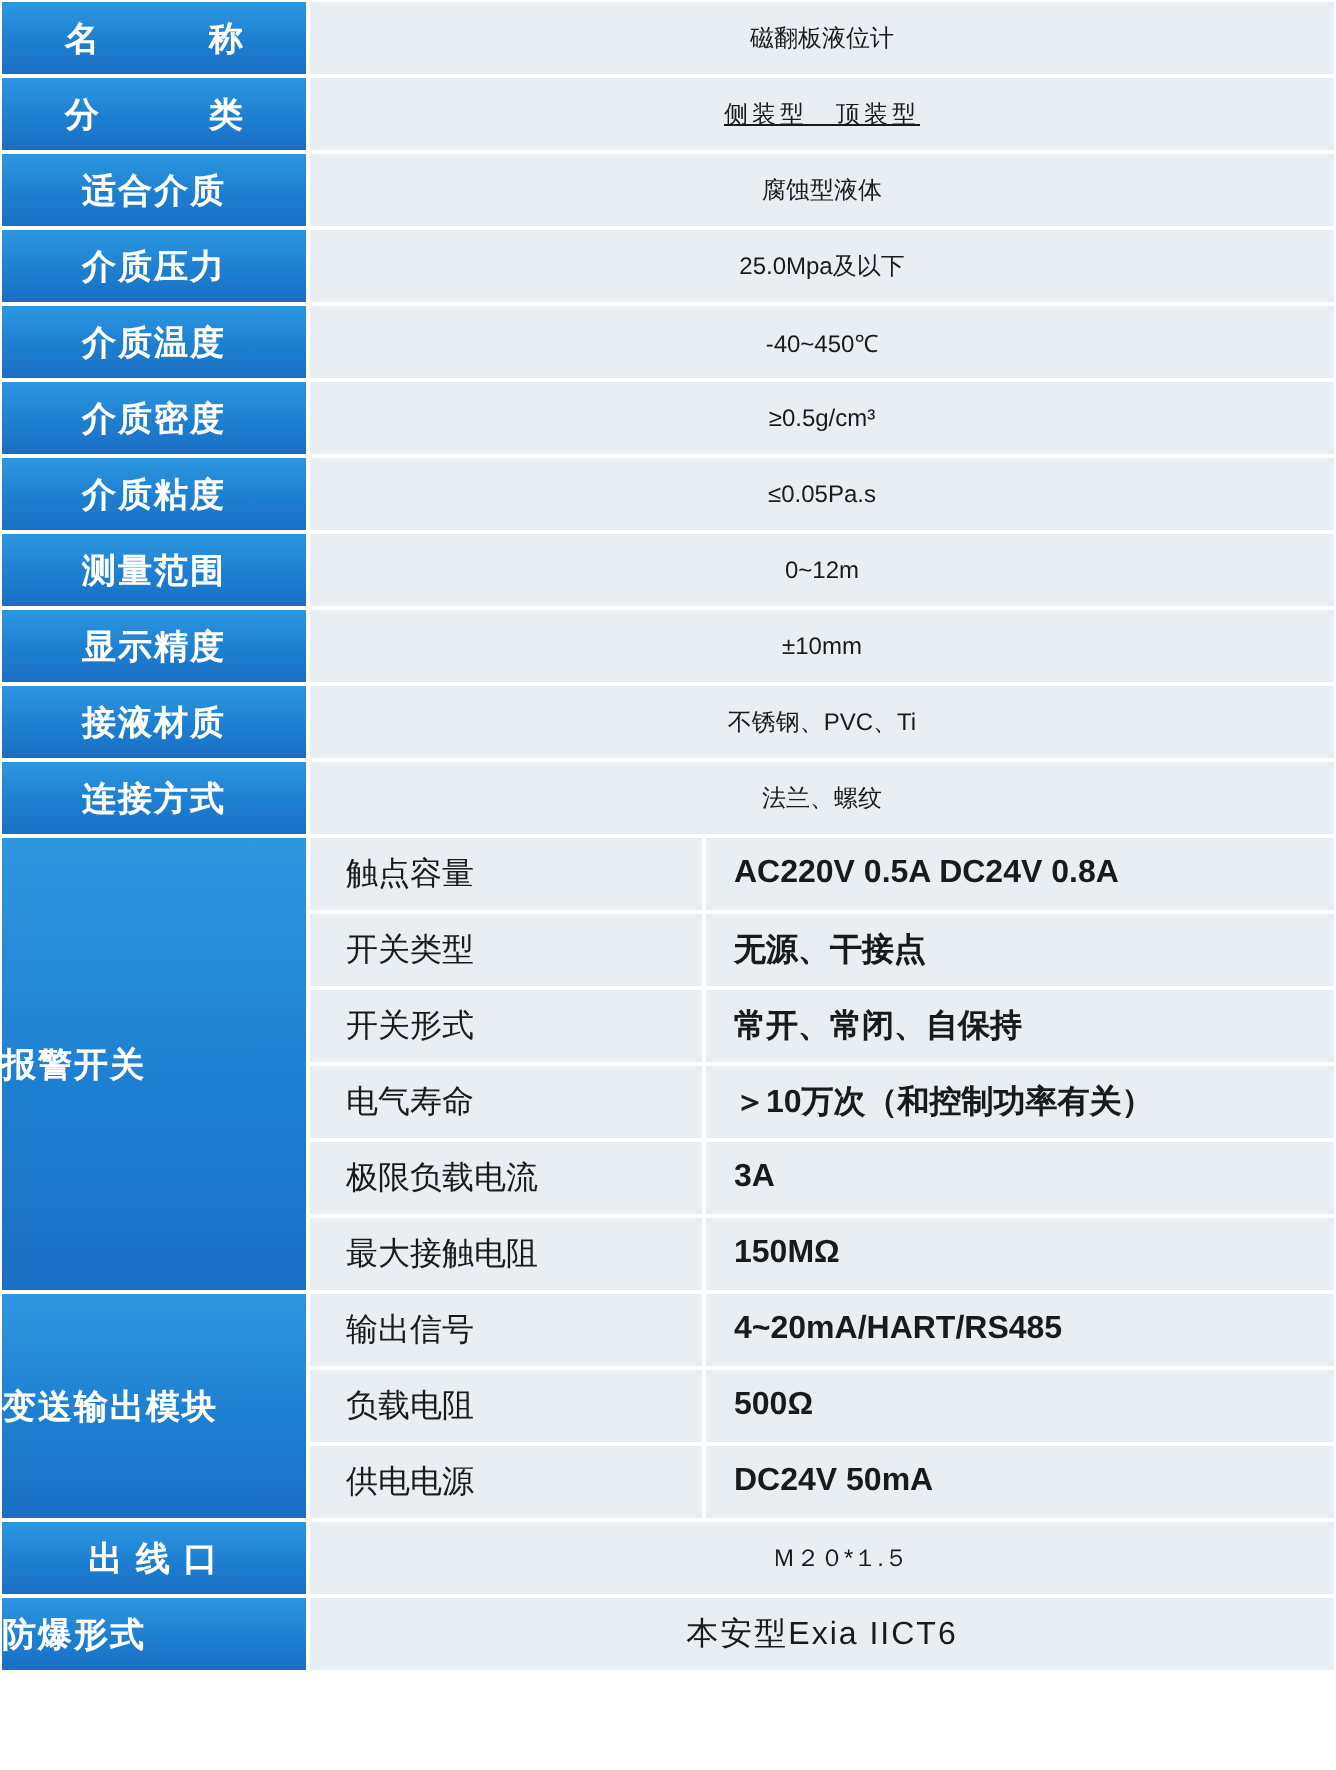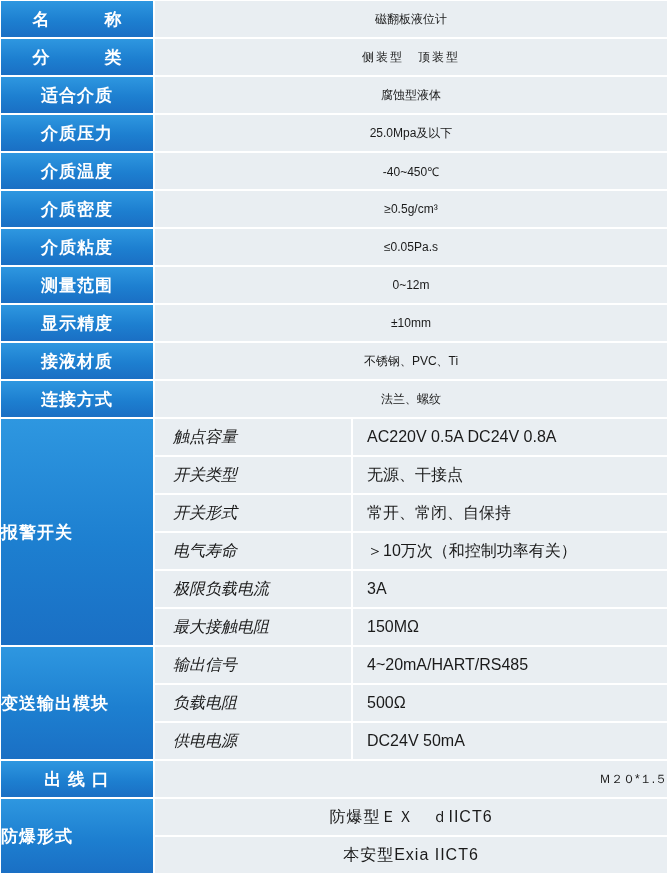--- a/index.html
+++ b/index.html
@@ -42,57 +42,58 @@
   
   .val {
     background: #e9eef2;
     border: 1px solid #ffffff;
     color: #1a1a1a;
     font-size: 12px;
     height: 36px;
     text-align: center;
   }
   .val.left {
-    text-align: right;
+    text-align: center;
     padding-left: 18px;
   }
   .two-col-inner {
     width: 100%;
     border-collapse: separate;
     border-spacing: 0;
     table-layout: fixed;
   }
   .two-col-inner td {
     height: 36px;
     background: #e9eef2;
     border: 1px solid #ffffff;
     font-size: 16px;
     color: #1a1a1a;
   }
   .two-col-inner td.name {
     width: 178px;
     text-align: left;
     padding-left: 18px;
-    font-style: italic;
   }
   .two-col-inner td.value {
     text-align: left;
     padding-left: 14px;
+    font-weight: bold;
   }
   .group-lbl {
     background: linear-gradient(180deg, #2e97e0 0%, #1d7fd0 55%, #1a6fc4 100%);
     color: #ffffff;
     font-weight: bold;
     font-size: 17px;
     text-align: left;
     border: 1px solid #ffffff;
     letter-spacing: 1px;
   }
   .center-wide {
     letter-spacing: 2px;
+    text-decoration: underline;
   }
   .sub-hold {
     padding: 0 !important;
     background: transparent !important;
     border: none !important;
   }
   .ex-val {
     text-align: center;
     letter-spacing: 1px;
   }
@@ -208,23 +209,20 @@
       <td class="lbl">出 线 口</td>
       <td class="val left">Ｍ２０*１.５</td>
     </tr>
 
     <tr>
       <td class="group-lbl">防爆形式</td>
       <td class="sub-hold">
         <table class="two-col-inner">
           <tbody>
             <tr>
-              <td class="ex-val">防爆型ＥＸ　ｄIICT6</td>
-            </tr>
-            <tr>
               <td class="ex-val">本安型Exia  IICT6</td>
             </tr>
           </tbody>
         </table>
       </td>
     </tr>
   </tbody>
 </table>
 
 </body></html>

